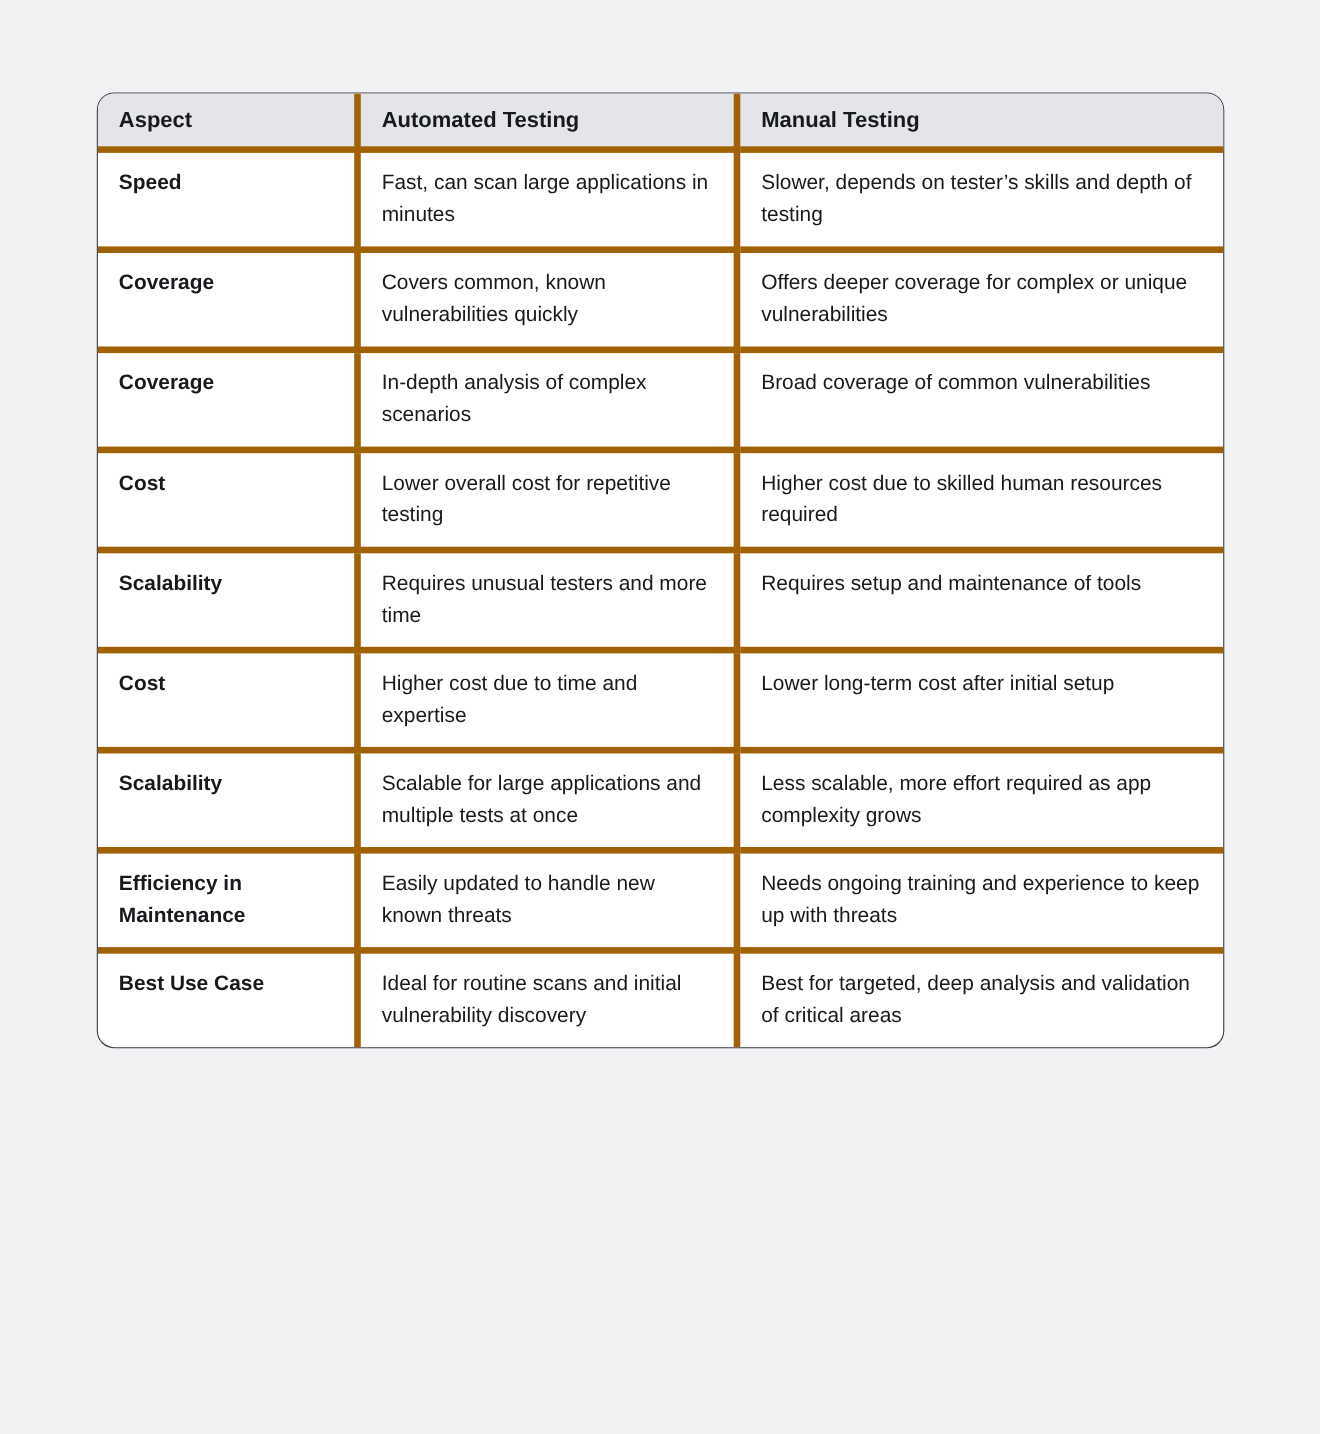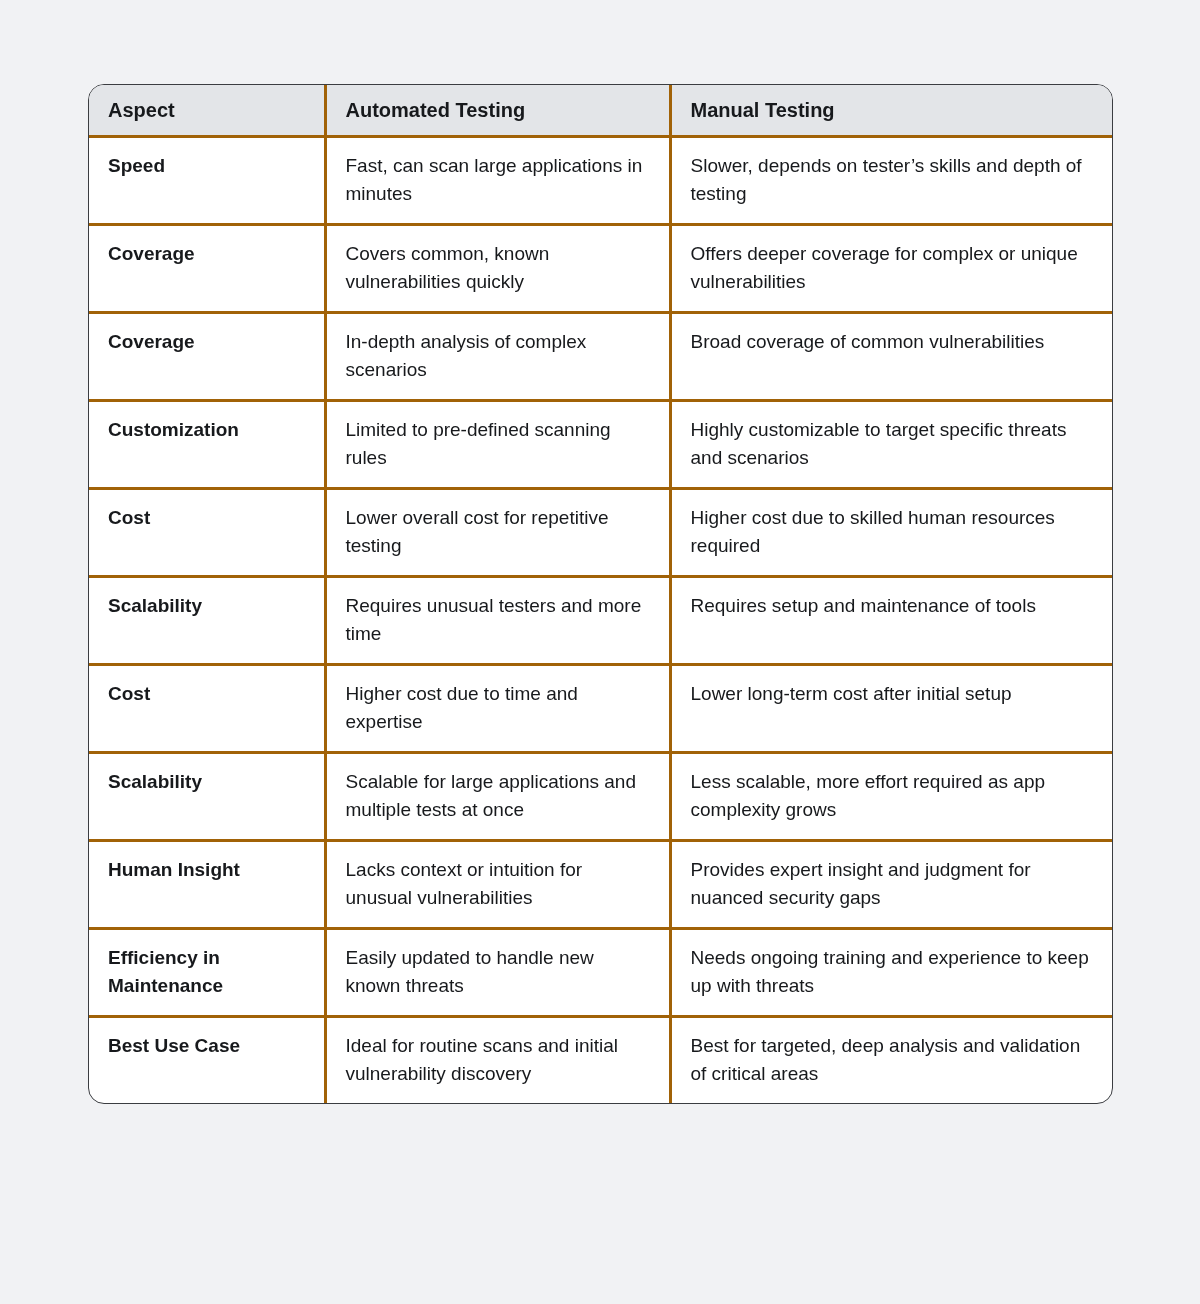--- a/index.html
+++ b/index.html
@@ -23,21 +23,21 @@
   }
   table {
     width: 100%;
     border-collapse: collapse;
     table-layout: fixed;
   }
   col.c-aspect  { width: 236px; }
   col.c-auto    { width: 345px; }
   col.c-manual  { width: 444px; }
   th, td {
-    border: 3px solid #a16207;
+    border: 6px solid #a16207;
     text-align: left;
     vertical-align: top;
     color: #17191c;
     font-size: 19px;
     line-height: 1.5;
     padding: 14px 22px 14px 19px;
     overflow-wrap: break-word;
   }
   
   th:first-child, td:first-child { border-left: none; }
@@ -84,50 +84,40 @@
         <td class="aspect">Coverage</td>
         <td>Covers common, known vulnerabilities quickly</td>
         <td>Offers deeper coverage for complex or unique vulnerabilities</td>
       </tr>
       <tr>
         <td class="aspect">Coverage</td>
         <td>In-depth analysis of complex scenarios</td>
         <td>Broad coverage of common vulnerabilities</td>
       </tr>
       <tr>
-        <td class="aspect">Customization</td>
-        <td>Limited to pre-defined scanning rules</td>
-        <td>Highly customizable to target specific threats and scenarios</td>
-      </tr>
-      <tr>
         <td class="aspect">Cost</td>
         <td>Lower overall cost for repetitive testing</td>
         <td>Higher cost due to skilled human resources required</td>
       </tr>
       <tr>
         <td class="aspect">Scalability</td>
         <td>Requires unusual testers and more time</td>
         <td>Requires setup and maintenance of tools</td>
       </tr>
       <tr>
         <td class="aspect">Cost</td>
         <td>Higher cost due to time and expertise</td>
         <td>Lower long-term cost after initial setup</td>
       </tr>
       <tr>
         <td class="aspect">Scalability</td>
         <td>Scalable for large applications and multiple tests at once</td>
         <td>Less scalable, more effort required as app complexity grows</td>
       </tr>
       <tr>
-        <td class="aspect">Human Insight</td>
-        <td>Lacks context or intuition for unusual vulnerabilities</td>
-        <td>Provides expert insight and judgment for nuanced security gaps</td>
-      </tr>
-      <tr>
         <td class="aspect">Efficiency in Maintenance</td>
         <td>Easily updated to handle new known threats</td>
         <td>Needs ongoing training and experience to keep up with threats</td>
       </tr>
       <tr>
         <td class="aspect">Best Use Case</td>
         <td>Ideal for routine scans and initial vulnerability discovery</td>
         <td>Best for targeted, deep analysis and validation of critical areas</td>
       </tr>
     </tbody>

